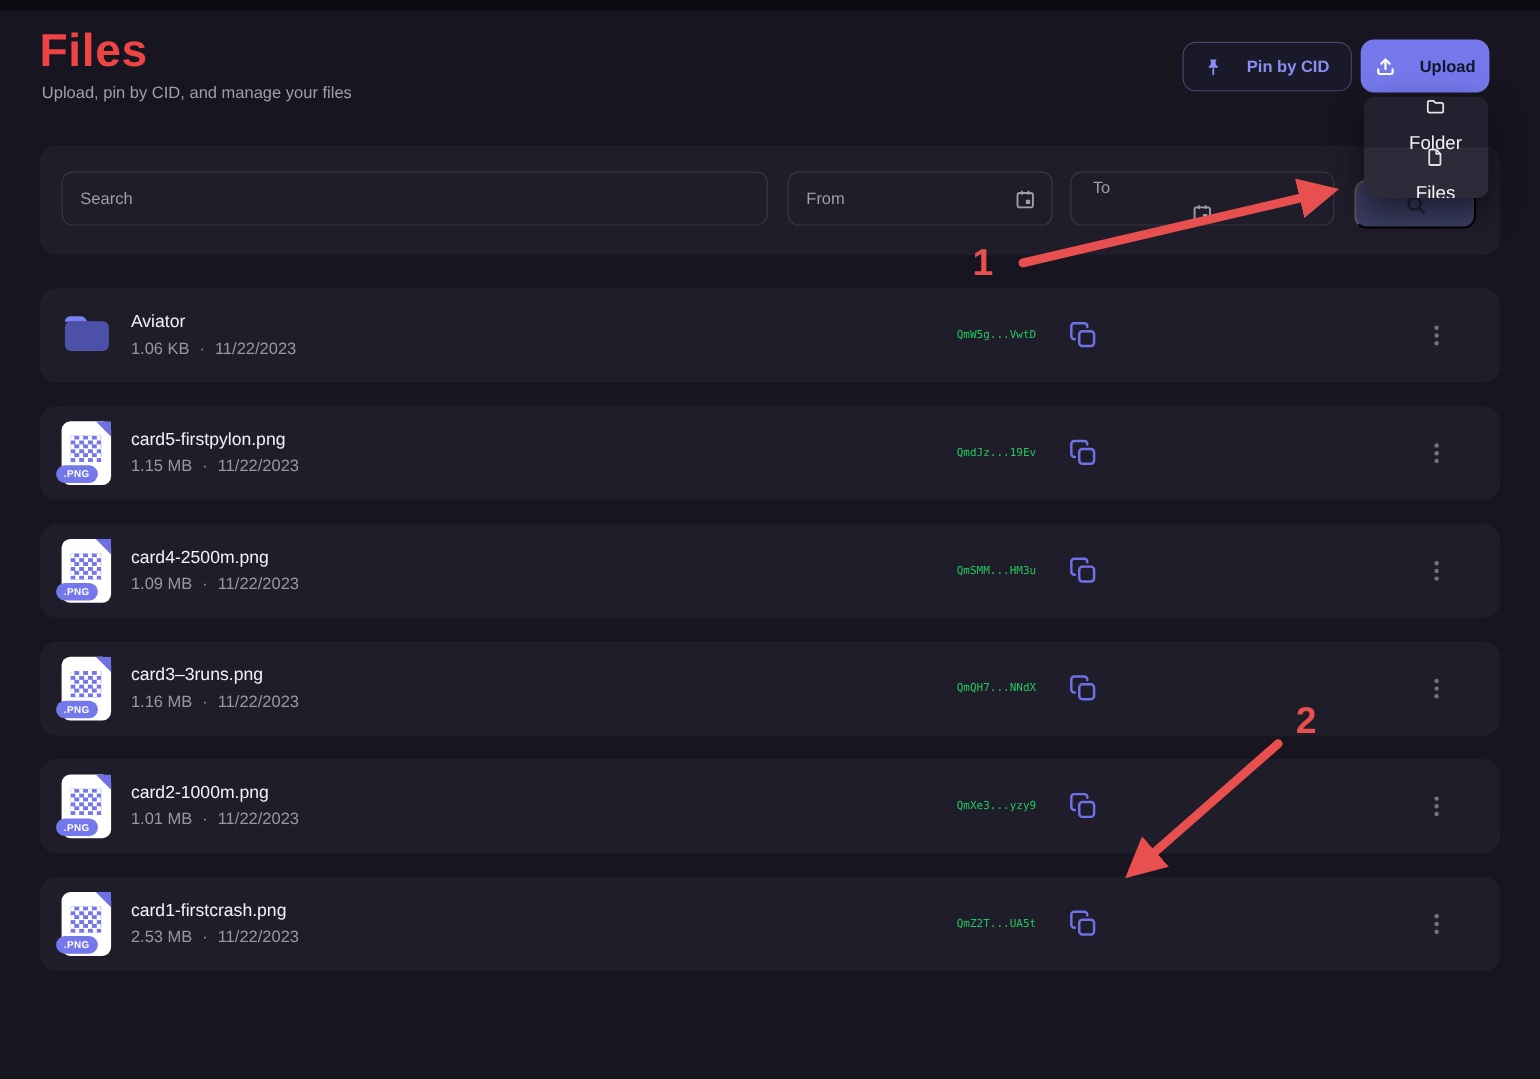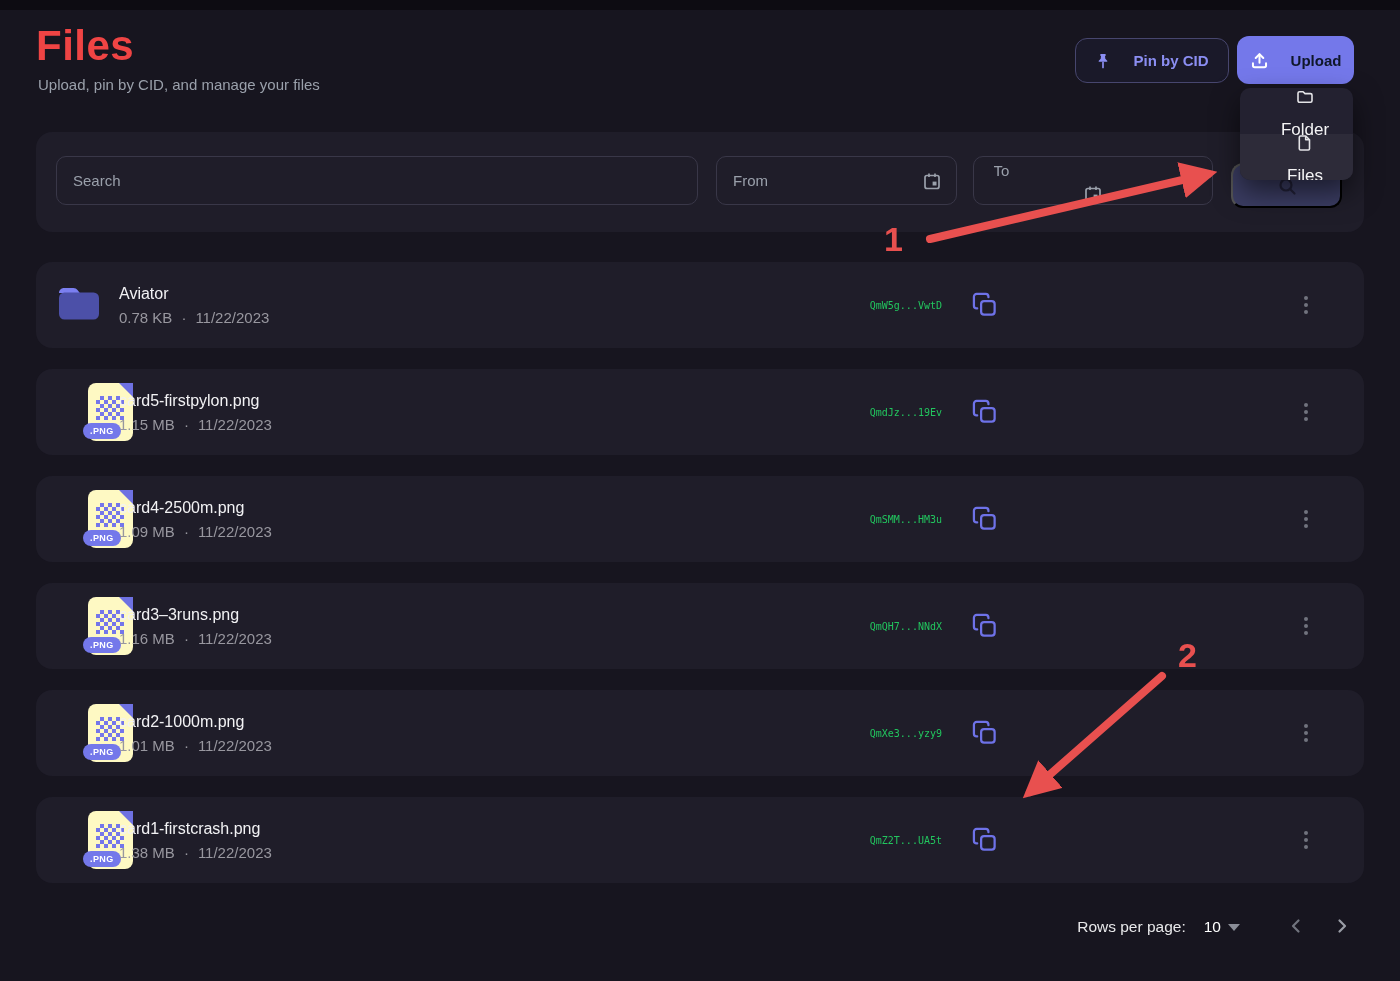--- a/index.html
+++ b/index.html
@@ -34,21 +34,21 @@
   .field-search{left:20px;width:642px;}
   .field-from{left:680px;width:241px;}
   .field-to{left:937px;width:240px;flex-direction:column;}
   .search-btn{position:absolute;left:1231px;top:163px;width:111px;height:45px;border-radius:12px;
        background:#3b3d63;z-index:10;}
 
   
   .file-list{position:absolute;left:36px;top:262px;width:1328px;}
   .row{position:relative;height:86px;background:#1f1d29;border-radius:16px;margin-bottom:21px;}
   .icon-slot{position:absolute;left:20px;top:50%;transform:translateY(-50%);}
-  .png-icon{position:relative;width:45px;height:58px;background:#fef9c3;border-radius:8px;margin-left:32px;}
+  .png-icon{position:relative;width:45px;height:58px;background:#ffffff;border-radius:8px;}
   .png-fold{position:absolute;right:0;top:0;width:0;height:0;
        border-left:14px solid transparent;border-top:14px solid #6e71e2;border-bottom-left-radius:4px;}
   .checker{position:absolute;left:8px;top:13px;width:28px;height:24px;
        background-image:conic-gradient(#7476ea 25%,transparent 0 50%,#7476ea 0 75%,transparent 0);
        background-size:8px 8px;}
   .png-badge{position:absolute;left:-5px;bottom:2px;background:#7478ea;color:#ffffff;
        font-size:9px;font-weight:800;letter-spacing:.4px;padding:3px 7px;border-radius:8px;}
   .file-text{position:absolute;left:83px;top:50%;transform:translateY(-50%);}
   .file-name{font-size:16px;font-weight:400;color:#f2f2f4;margin-bottom:6px;}
   .file-meta{font-size:15px;color:#98979f;display:flex;align-items:center;gap:9px;}
@@ -167,21 +167,21 @@
       <div class="icon-slot">
         <svg width="46" height="38" viewBox="0 0 46 38">
           <path d="M3 13v-4c0-2.8 2.2-5 5-5h9.5c1.6 0 3.1.8 4 2l2.3 3H3z" fill="#7b7ff0"></path>
           <rect x="3" y="8.5" width="40" height="27" rx="5.5" fill="#4c50a8"></rect>
         </svg>
       </div>
 
       <div class="file-text">
         <div class="file-name">Aviator</div>
         <div class="file-meta">
-          <span>0.78 KB</span>
+          <span>1.06 KB</span>
           <span>·</span>
           <span>11/22/2023</span>
         </div>
       </div>
       <div class="cid">QmW5g...VwtD</div>
       <button class="copy-btn">
         <svg width="27" height="27" viewBox="0 0 24 24" fill="none" stroke="#6e72e8" stroke-width="2" stroke-linecap="round" stroke-linejoin="round">
           <rect x="9" y="9" width="12" height="12" rx="2.6"></rect>
           <path d="M5.5 15.5H5a2.4 2.4 0 0 1-2.4-2.4V5A2.4 2.4 0 0 1 5 2.6h8.1A2.4 2.4 0 0 1 15.5 5v.5"></path>
         </svg>
@@ -317,57 +317,40 @@
       <div class="icon-slot">
         <div class="png-icon">
           <div class="png-fold"></div>
           <div class="checker"></div>
           <div class="png-badge">.PNG</div>
         </div>
       </div>
       <div class="file-text">
         <div class="file-name">card1-firstcrash.png</div>
         <div class="file-meta">
-          <span>1.38 MB</span>
+          <span>2.53 MB</span>
           <span>·</span>
           <span>11/22/2023</span>
         </div>
       </div>
       <div class="cid">QmZ2T...UA5t</div>
       <button class="copy-btn">
         <svg width="27" height="27" viewBox="0 0 24 24" fill="none" stroke="#6e72e8" stroke-width="2" stroke-linecap="round" stroke-linejoin="round">
           <rect x="9" y="9" width="12" height="12" rx="2.6"></rect>
           <path d="M5.5 15.5H5a2.4 2.4 0 0 1-2.4-2.4V5A2.4 2.4 0 0 1 5 2.6h8.1A2.4 2.4 0 0 1 15.5 5v.5"></path>
         </svg>
       </button>
       <button class="dots-btn">
         <span></span>
           <span></span>
           <span></span>
       </button>
     </div>
     </div>
 
-  <div class="pagination">
-    <span class="rpp-label">Rows per page:</span>
-    <span class="rpp-select">
-      <span class="rpp-value">10</span>
-      <span class="caret"></span>
-    </span>
-    <button class="page-btn">
-      <svg width="20" height="20" viewBox="0 0 20 20" fill="none" stroke="#71747e" stroke-width="2.2" stroke-linecap="round" stroke-linejoin="round">
-        <path d="M12.5 4.5 7 10l5.5 5.5"></path>
-      </svg>
-    </button>
-    <button class="page-btn">
-      <svg width="20" height="20" viewBox="0 0 20 20" fill="none" stroke="#9a9da6" stroke-width="2.2" stroke-linecap="round" stroke-linejoin="round">
-        <path d="M7.5 4.5 13 10l-5.5 5.5"></path>
-      </svg>
-    </button>
-  </div>
 
   <svg class="anno-layer" viewBox="0 0 1400 981">
     <defs>
       <marker id="ah" markerUnits="strokeWidth" markerWidth="4.6" markerHeight="4.6" refX="3.4" refY="2.3" orient="auto">
         <path d="M0 0 L4.6 2.3 L0 4.6 Z" fill="#e8504f"></path>
       </marker>
     </defs>
     <line x1="930" y1="239" x2="1208" y2="174" stroke="#e8504f" stroke-width="8" stroke-linecap="round" marker-end="url(#ah)"></line>
     <line x1="1162" y1="676" x2="1030" y2="792" stroke="#e8504f" stroke-width="8" stroke-linecap="round" marker-end="url(#ah)"></line>
   </svg>

